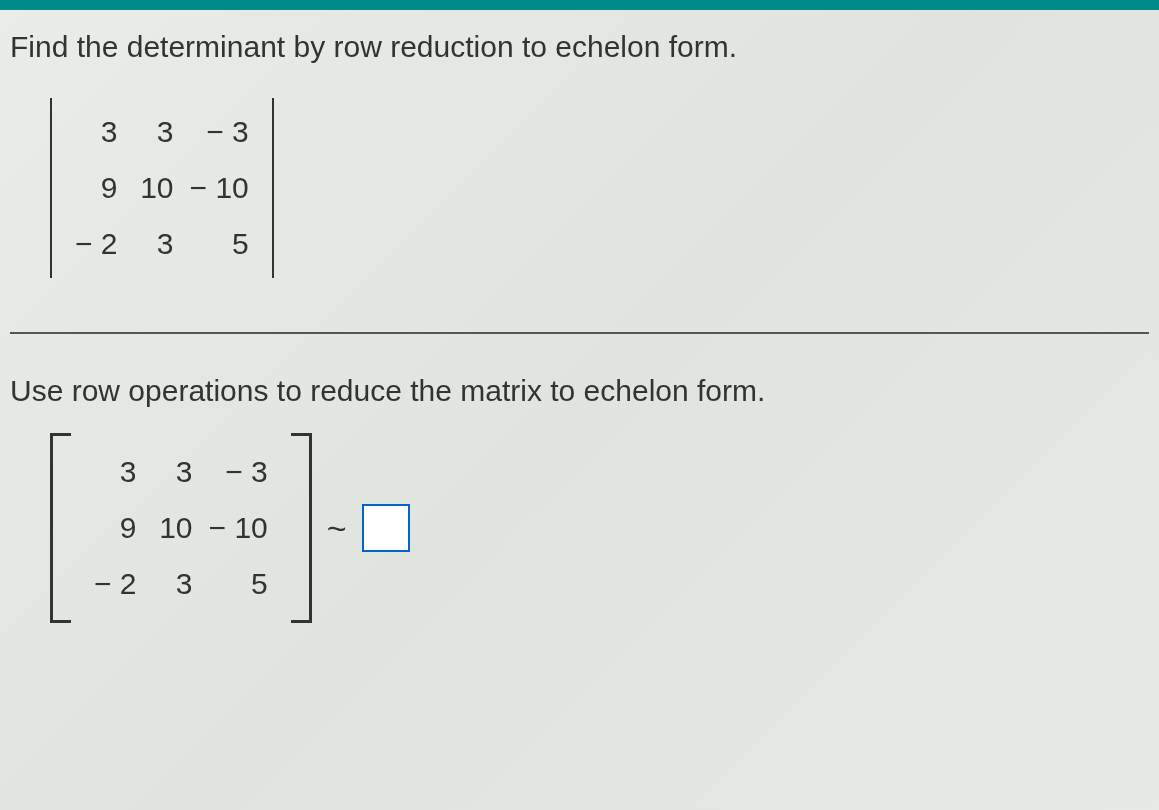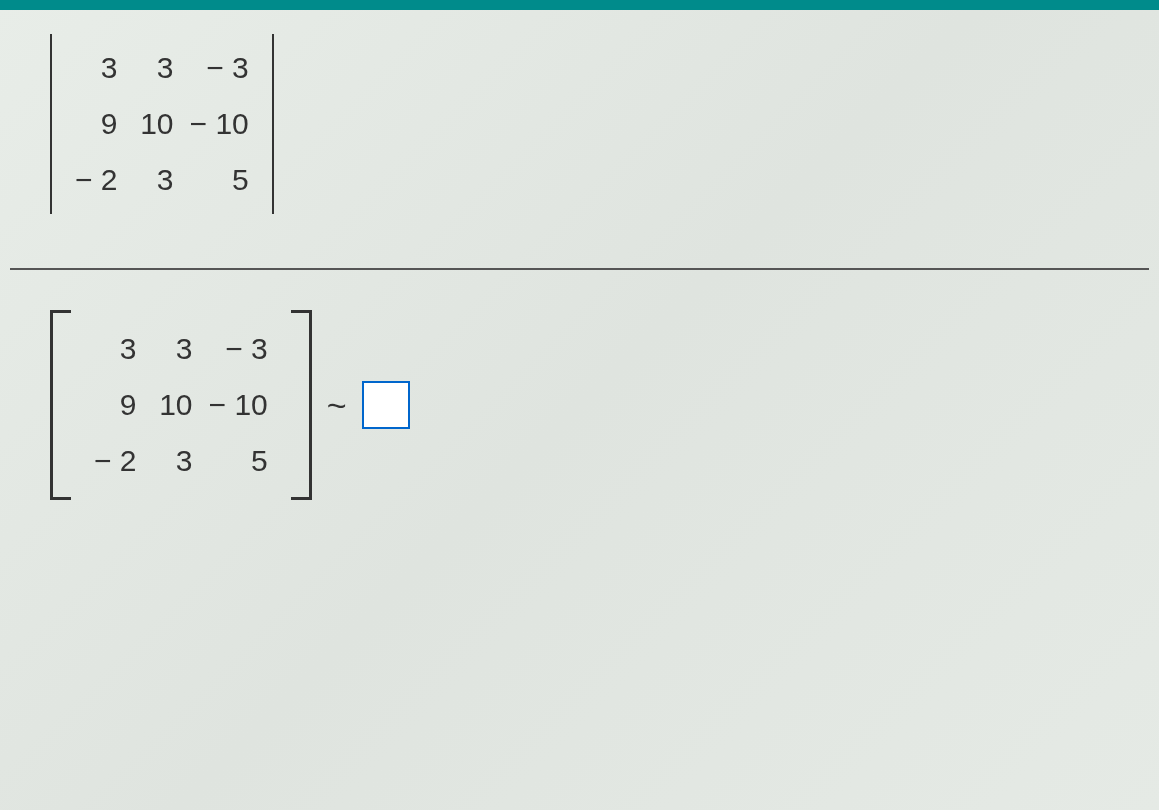--- a/index.html
+++ b/index.html
@@ -107,20 +107,21 @@
   background: #fff;
 }
 </style>
 </head>
 <body>
 
 <div class="topbar"></div>
 
 <div class="content">
 
+  <div class="question">Find the determinant by row reduction to echelon form.</div>
 
   <div class="det-row">
     <div class="det-bar"></div>
     <table class="matrix-table">
       <tbody>
           <tr>
         <td>3</td>
         <td>3</td>
         <td>− 3</td>
       </tr>
@@ -134,20 +135,21 @@
         <td>3</td>
         <td>5</td>
       </tr>
     </tbody>
       </table>
     <div class="det-bar"></div>
   </div>
 
   <hr class="divider">
 
+  <div class="sub-question">Use row operations to reduce the matrix to echelon form.</div>
 
   <div class="bracket-row">
     <div class="bracket left"></div>
     <table class="matrix-table">
       <tbody>
           <tr>
         <td>3</td>
         <td>3</td>
         <td>− 3</td>
       </tr>

